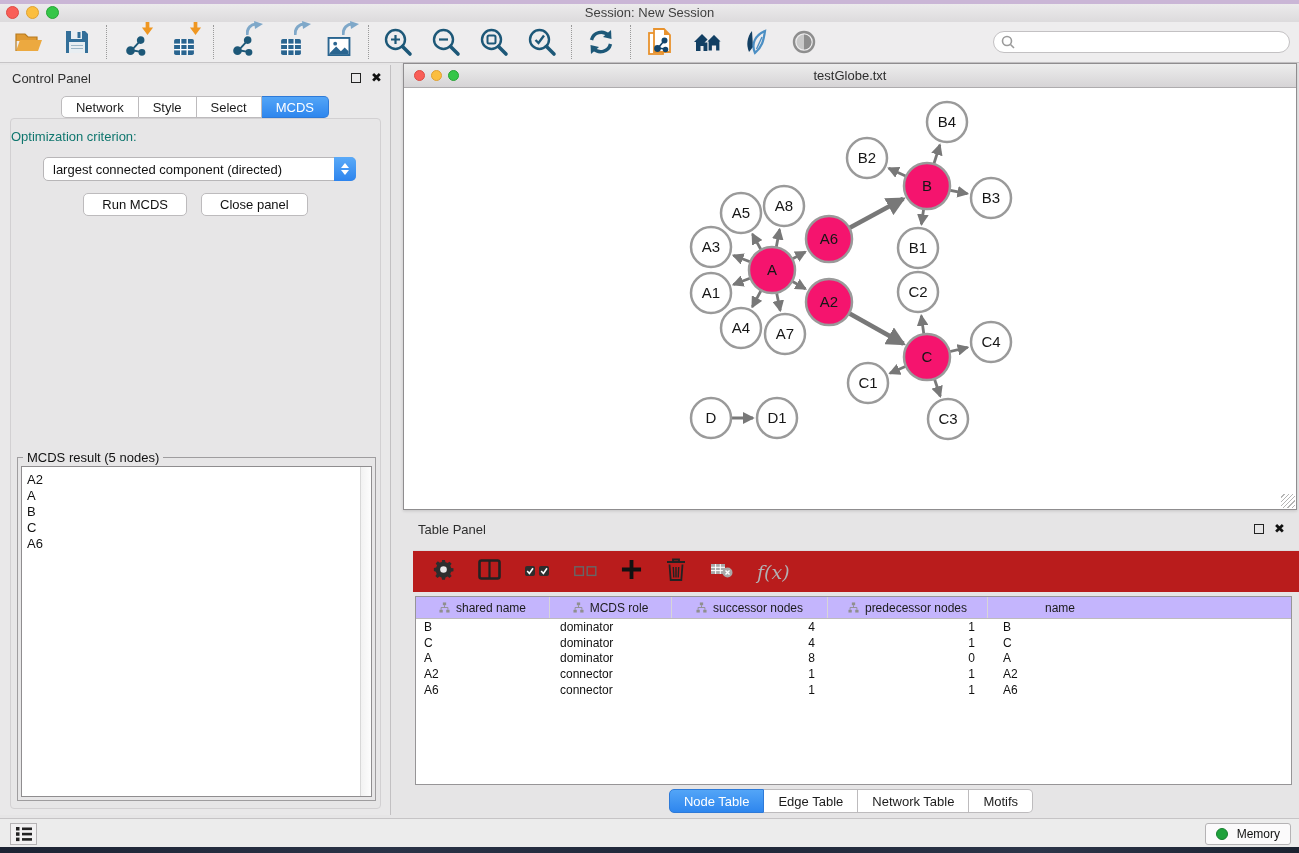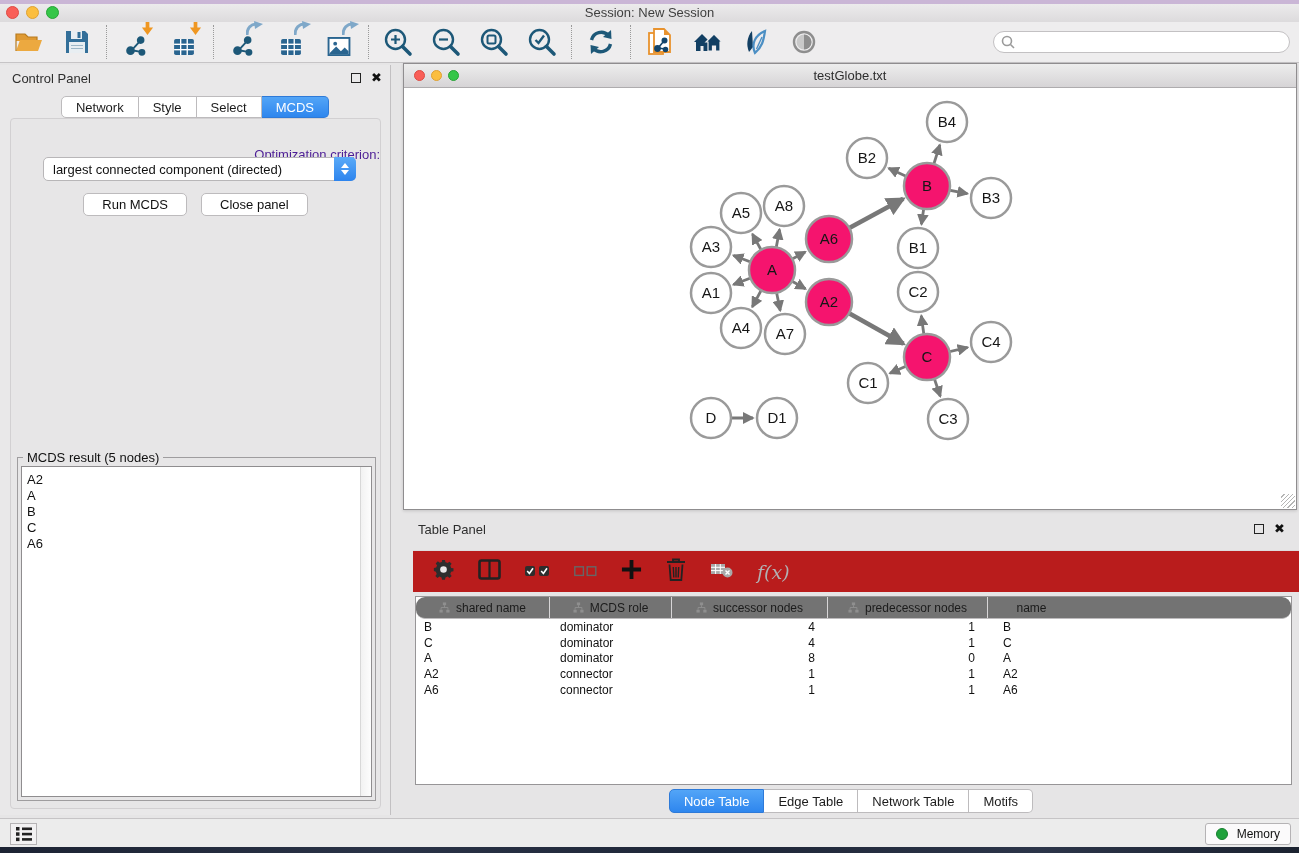--- a/index.html
+++ b/index.html
@@ -43,21 +43,21 @@
 
   .seg-tabs { position:absolute; top:31px; left:0; width:100%; display:flex; justify-content:center; }
   .seg { height:22px; background:#fff; border:1px solid #bdbbbd; border-left:none; font-size:13px; color:#1c1c1c;
     display:flex; align-items:center; justify-content:center; padding:0 14px; }
   .seg:first-child { border-left:1px solid #bdbbbd; border-radius:5px 0 0 5px; }
   .seg:last-child { border-radius:0 5px 5px 0; }
   .seg.active { background:linear-gradient(#53a5f7,#2e86ee); border-color:#2e7ad8; color:#fff; }
 
   .cp-inner { position:absolute; left:10px; top:53px; width:371px; height:691px; background:#e7e6e7;
     border:1px solid #d2d0d2; border-radius:4px; }
-  .opt-label { margin-top:28px; text-align:right; font-size:13px; color:#4c1d95; }
+  .opt-label { margin-top:10px; text-align:left; font-size:13px; color:#0f766e; }
   .dropdown { position:absolute; left:32px; top:38px; width:313px; height:24px; background:#fff;
     border:1px solid #b8b6b8; border-radius:5px; display:flex; align-items:center; }
   .dropdown .dd-text { flex:1; font-size:13px; color:#111; padding-left:9px; white-space:nowrap; }
   .dd-cap { width:22px; height:24px; margin:-1px -1px -1px 0; background:linear-gradient(#5aaaf8,#2d84ee);
     border-radius:0 5px 5px 0; display:flex; flex-direction:column; align-items:center; justify-content:center; gap:2px; }
   .dd-up { width:0; height:0; border-left:4px solid transparent; border-right:4px solid transparent; border-bottom:5px solid #fff; }
   .dd-down { width:0; height:0; border-left:4px solid transparent; border-right:4px solid transparent; border-top:5px solid #fff; }
   .btn-row { position:absolute; top:74px; width:100%; display:flex; justify-content:center; gap:14px; }
   .mac-btn { height:23px; background:#fff; border:1px solid #bdbbbd; border-radius:5px; font-size:13px;
     color:#111; display:flex; align-items:center; justify-content:center; padding:0 18px; }
@@ -80,21 +80,21 @@
   .net-grip { position:absolute; right:1px; bottom:1px; width:14px; height:14px;
     background:repeating-linear-gradient(135deg,transparent 0 2px,#b5b5b5 2px 3px); }
   .graph-label { font-size:15px; fill:#161616; text-anchor:middle; }
 
   
   .table-panel { position:absolute; left:403px; top:512px; width:896px; height:299px; }
   .tp-toolbar { position:absolute; left:10px; top:34px; right:0; height:42px; background:#b91c1c;
     border-top:1px solid #dddcdd; display:flex; align-items:center; gap:24px; padding-left:20px; }
   .fx-label { font-family:"DejaVu Serif","Liberation Serif",serif; font-style:italic; font-size:19px; color:#b2b0b2; }
   .tp-table { position:absolute; left:12px; top:80px; width:877px; height:189px; background:#fff; border:1px solid #979597; }
-  .thead { display:flex; height:22px; background:#737373; border-bottom:1px solid #bdbbbd;border-radius:9px; }
+  .thead { display:flex; height:22px; background:#c4b5fd; border-bottom:1px solid #bdbbbd; }
   .th { display:flex; align-items:center; justify-content:center; gap:6px; font-size:12px; color:#1b1b1b;
     border-right:1px solid #d7d5d7; height:100%; }
   .th svg { flex:0 0 auto; }
   .trow { display:flex; height:15.7px; align-items:center; }
   .td { font-size:12px; color:#111; overflow:hidden; white-space:nowrap; }
   .c0 { width:134px; padding-left:8px; }
   .c1 { width:122px; padding-left:10px; }
   .c2 { width:156px; text-align:right; padding-right:13px; }
   .c3 { width:160px; text-align:right; padding-right:13px; }
   .c4 { width:87px; padding-left:15px; }
@@ -528,21 +528,21 @@
         </div>
         <div class="th c3" style="padding:0;justify-content:center">
           <svg width="11" height="11" viewBox="0 0 12 12">
               <rect x="4.2" y="0.5" width="3.6" height="3" fill="#8f8f8f"></rect>
               <rect x="0.5" y="8.5" width="3.6" height="3" fill="#8f8f8f"></rect>
               <rect x="7.9" y="8.5" width="3.6" height="3" fill="#8f8f8f"></rect>
               <path d="M6 3.5 V6 M2.3 8.5 V6 h7.4 v2.5" stroke="#8f8f8f" fill="none"></path>
             </svg>
           <span>predecessor nodes</span>
         </div>
-        <div class="th c4" style="padding:0;justify-content:center;border-right:none">
+        <div class="th c4" style="padding:0;justify-content:flex-end;border-right:none">
           <span>name</span>
         </div>
       </div>
       <div class="trow">
         <span class="td c0">B</span>
           <span class="td c1">dominator</span>
           <span class="td c2">4</span>
           <span class="td c3">1</span>
           <span class="td c4">B</span>
       </div>

